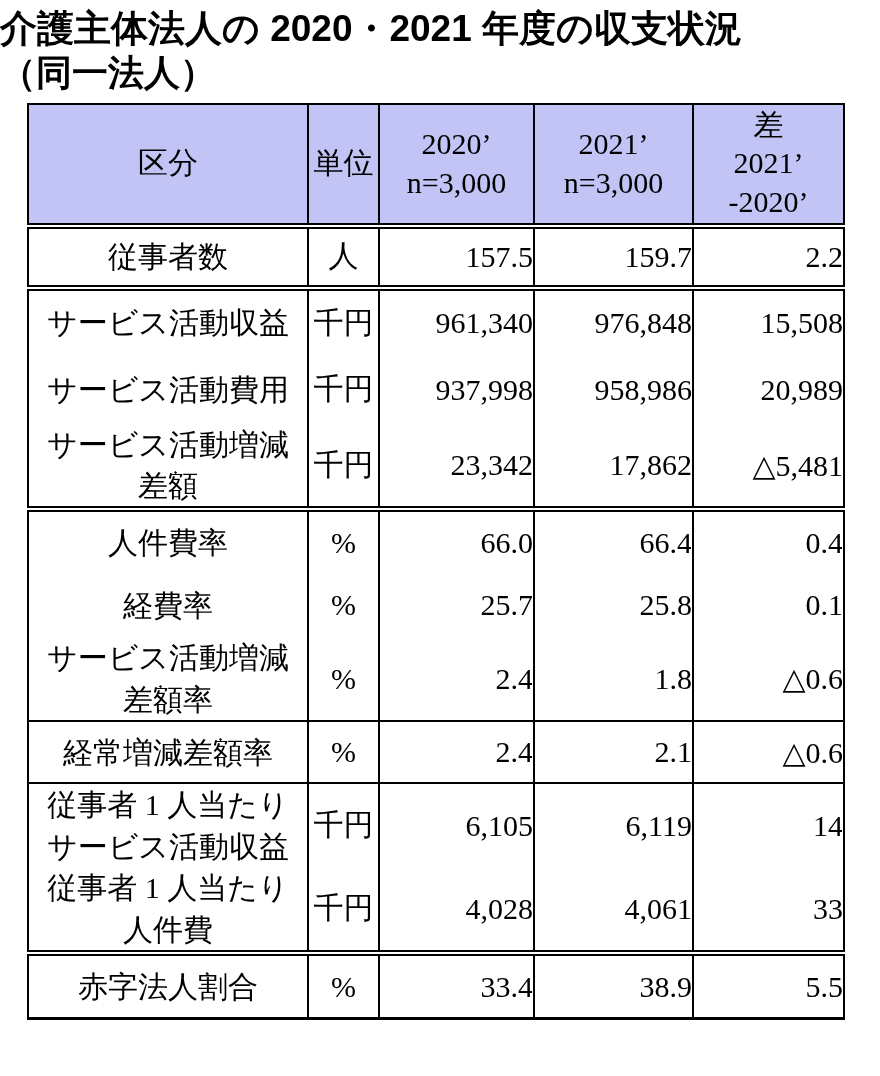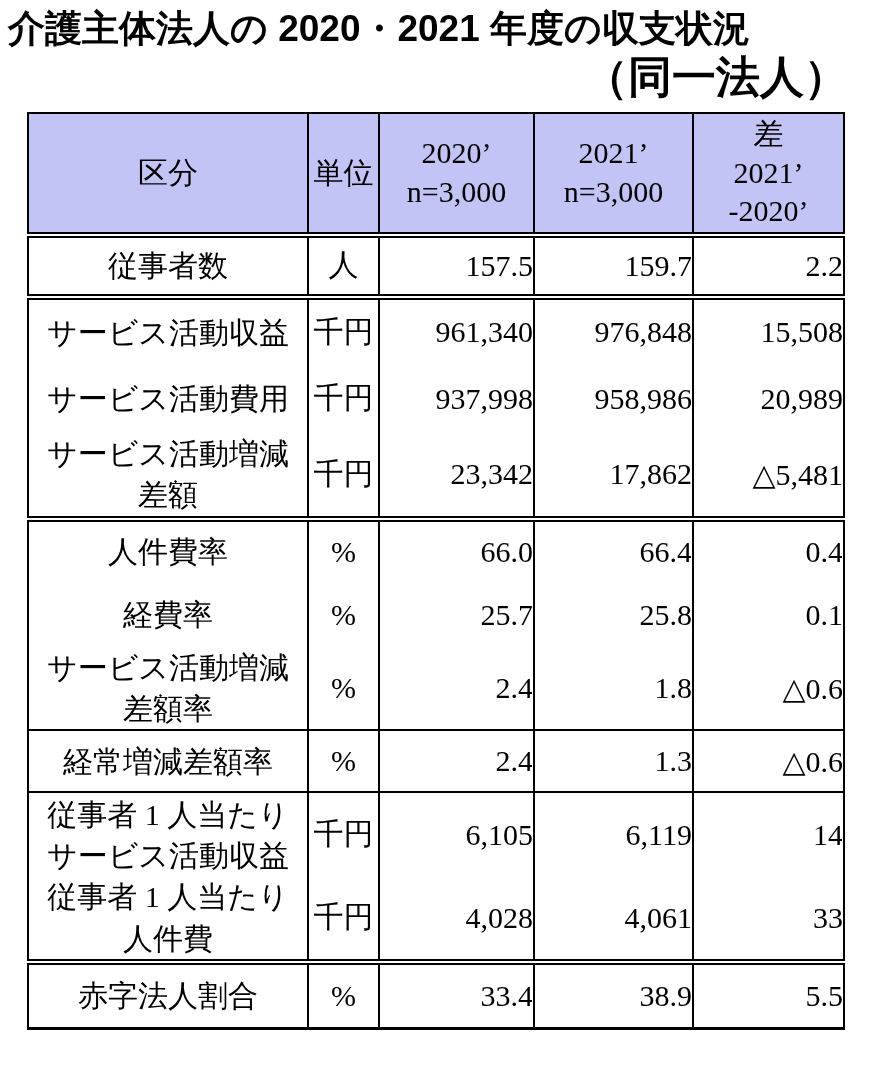--- a/index.html
+++ b/index.html
@@ -7,36 +7,35 @@
     padding: 0;
     background: #ffffff;
   }
   body {
     width: 880px;
     height: 1076px;
     font-family: "Liberation Serif", "DejaVu Serif", serif;
     color: #000;
   }
   .title-block {
-    padding: 6px 0 0 8px;
+    padding: 6px 0 0 0;
     width: 840px;
   }
   .title-line {
     font-family: "Liberation Sans", "DejaVu Sans", sans-serif;
     font-weight: bold;
     font-size: 37px;
     line-height: 1.25;
     white-space: nowrap;
   }
   .title-sub {
     font-family: "Liberation Sans", "DejaVu Sans", sans-serif;
     font-weight: bold;
-    font-size: 44px;
+    font-size: 36px;
     line-height: 1.15;
-    text-align: right;
     white-space: nowrap;
   }
   table.fin {
     border-collapse: collapse;
     table-layout: fixed;
     width: 816px;
     margin: 9px 0 0 27px;
     border: 2px solid #000;
     border-bottom: 3px solid #000;
   }
@@ -154,21 +153,21 @@
       <td class="unit">%</td>
       <td class="num">2.4</td>
       <td class="num">1.8</td>
       <td class="num">△0.6</td>
     </tr>
 
     <tr class="sep-single" style="height:62px;margin-left:10px;">
       <td class="label">経常増減差額率</td>
       <td class="unit">%</td>
       <td class="num">2.4</td>
-      <td class="num">1.3</td>
+      <td class="num">2.1</td>
       <td class="num">△0.6</td>
     </tr>
 
     <tr class="sep-single" style="height:84px;">
       <td class="label">従事者 1 人当たり
 サービス活動収益</td>
       <td class="unit">千円</td>
       <td class="num">6,105</td>
       <td class="num">6,119</td>
       <td class="num">14</td>

